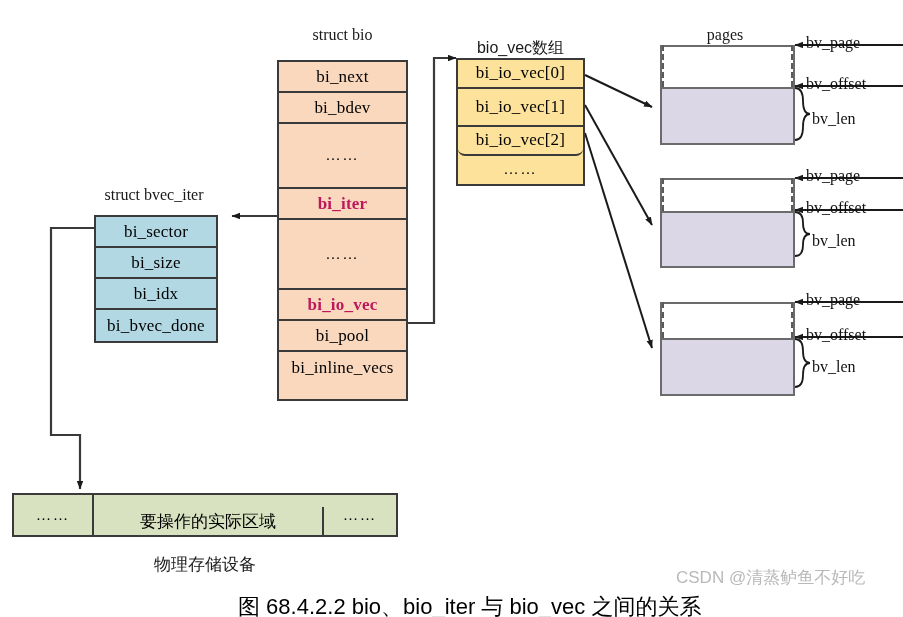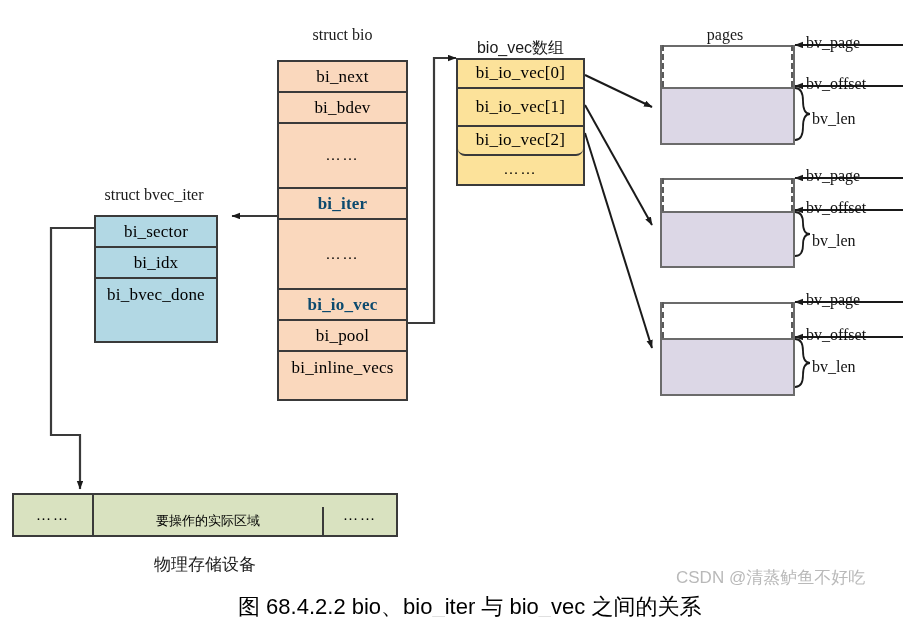--- a/index.html
+++ b/index.html
@@ -39,21 +39,21 @@
     box-sizing: border-box;
     display: flex;
     align-items: center;
     justify-content: center;
     font-size: 17px;
     letter-spacing: .2px;
     border-bottom: 2px solid #3a3a3a;
     white-space: nowrap;
   }
   .cell:last-child { border-bottom: none; }
-  .cell.hl { color: #0c4a6e; font-weight: bold; }
+  .cell.hl { color: #be185d; font-weight: bold; }
   .cell.dots { letter-spacing: 2px; font-size: 15px; }
 
   .bio  { background: #fad8bd; }
   .bvec { background: #b2d8e4; }
   .iovec{ background: #fce29a; }
   .page-outline {
     position: absolute;
     box-sizing: border-box;
     border: 2px solid #6b6b6b;
     border-bottom: none;
@@ -82,21 +82,21 @@
     box-sizing: border-box;
     display: flex;
     flex-direction: row;
     background: #d9e2c0;
   }
   .scell {
     box-sizing: border-box;
     display: flex;
     align-items: center;
     justify-content: center;
-    font-size: 13px;
+    font-size: 17px;
     border-right: 2px solid #3a3a3a;
     white-space: nowrap;
   }
   .scell:last-child { border-right: none; }
   .scell.dots { letter-spacing: 2px; font-size: 15px; }
   .caption {
     position: absolute;
     font-size: 22px;
     white-space: nowrap;
   }
@@ -172,20 +172,21 @@
   <div class="cell bio dots" style="height:70px;">……</div>
   <div class="cell bio hl" style="height:31px;">bi_io_vec</div>
   <div class="cell bio" style="height:31px;">bi_pool</div>
   <div class="cell bio" style="height:31px;">bi_inline_vecs</div>
 </div>
 
 <div class="title" style="left:84px; top:186px; width:140px;">struct bvec_iter</div>
 
 <div class="boxcol bvec" style="left:94px; top:215px; width:124px; height:128px;">
   <div class="cell bvec" style="height:31px;">bi_sector</div>
+  <div class="cell bvec" style="height:31px;">bi_size</div>
   <div class="cell bvec" style="height:31px;">bi_idx</div>
   <div class="cell bvec" style="height:31px;">bi_bvec_done</div>
 </div>
 
 <div class="title cjk" style="left:456px; top:26px; width:129px; font-size:16px;">bio_vec数组</div>
 
 <div class="boxcol iovec" style="left:456px; top:58px; width:129px; height:128px;">
   <div class="cell iovec" style="height:31px;">bi_io_vec[0]</div>
   <div class="cell iovec" style="height:42px;">bi_io_vec[1]</div>
   <div class="cell iovec" style="height:31px;border-radius:7px;">bi_io_vec[2]</div>

